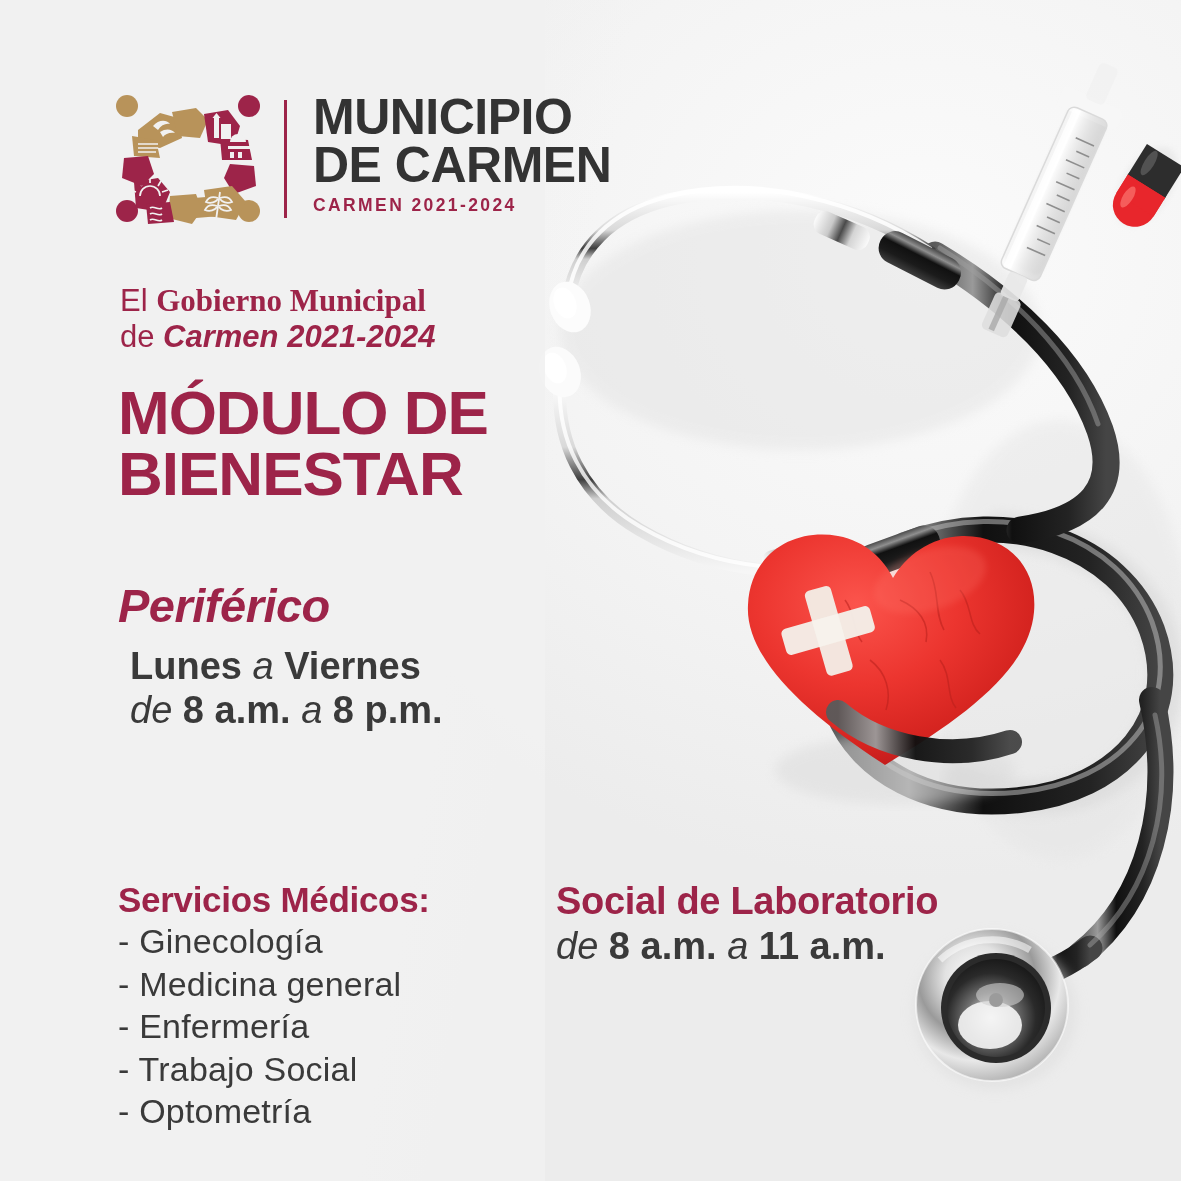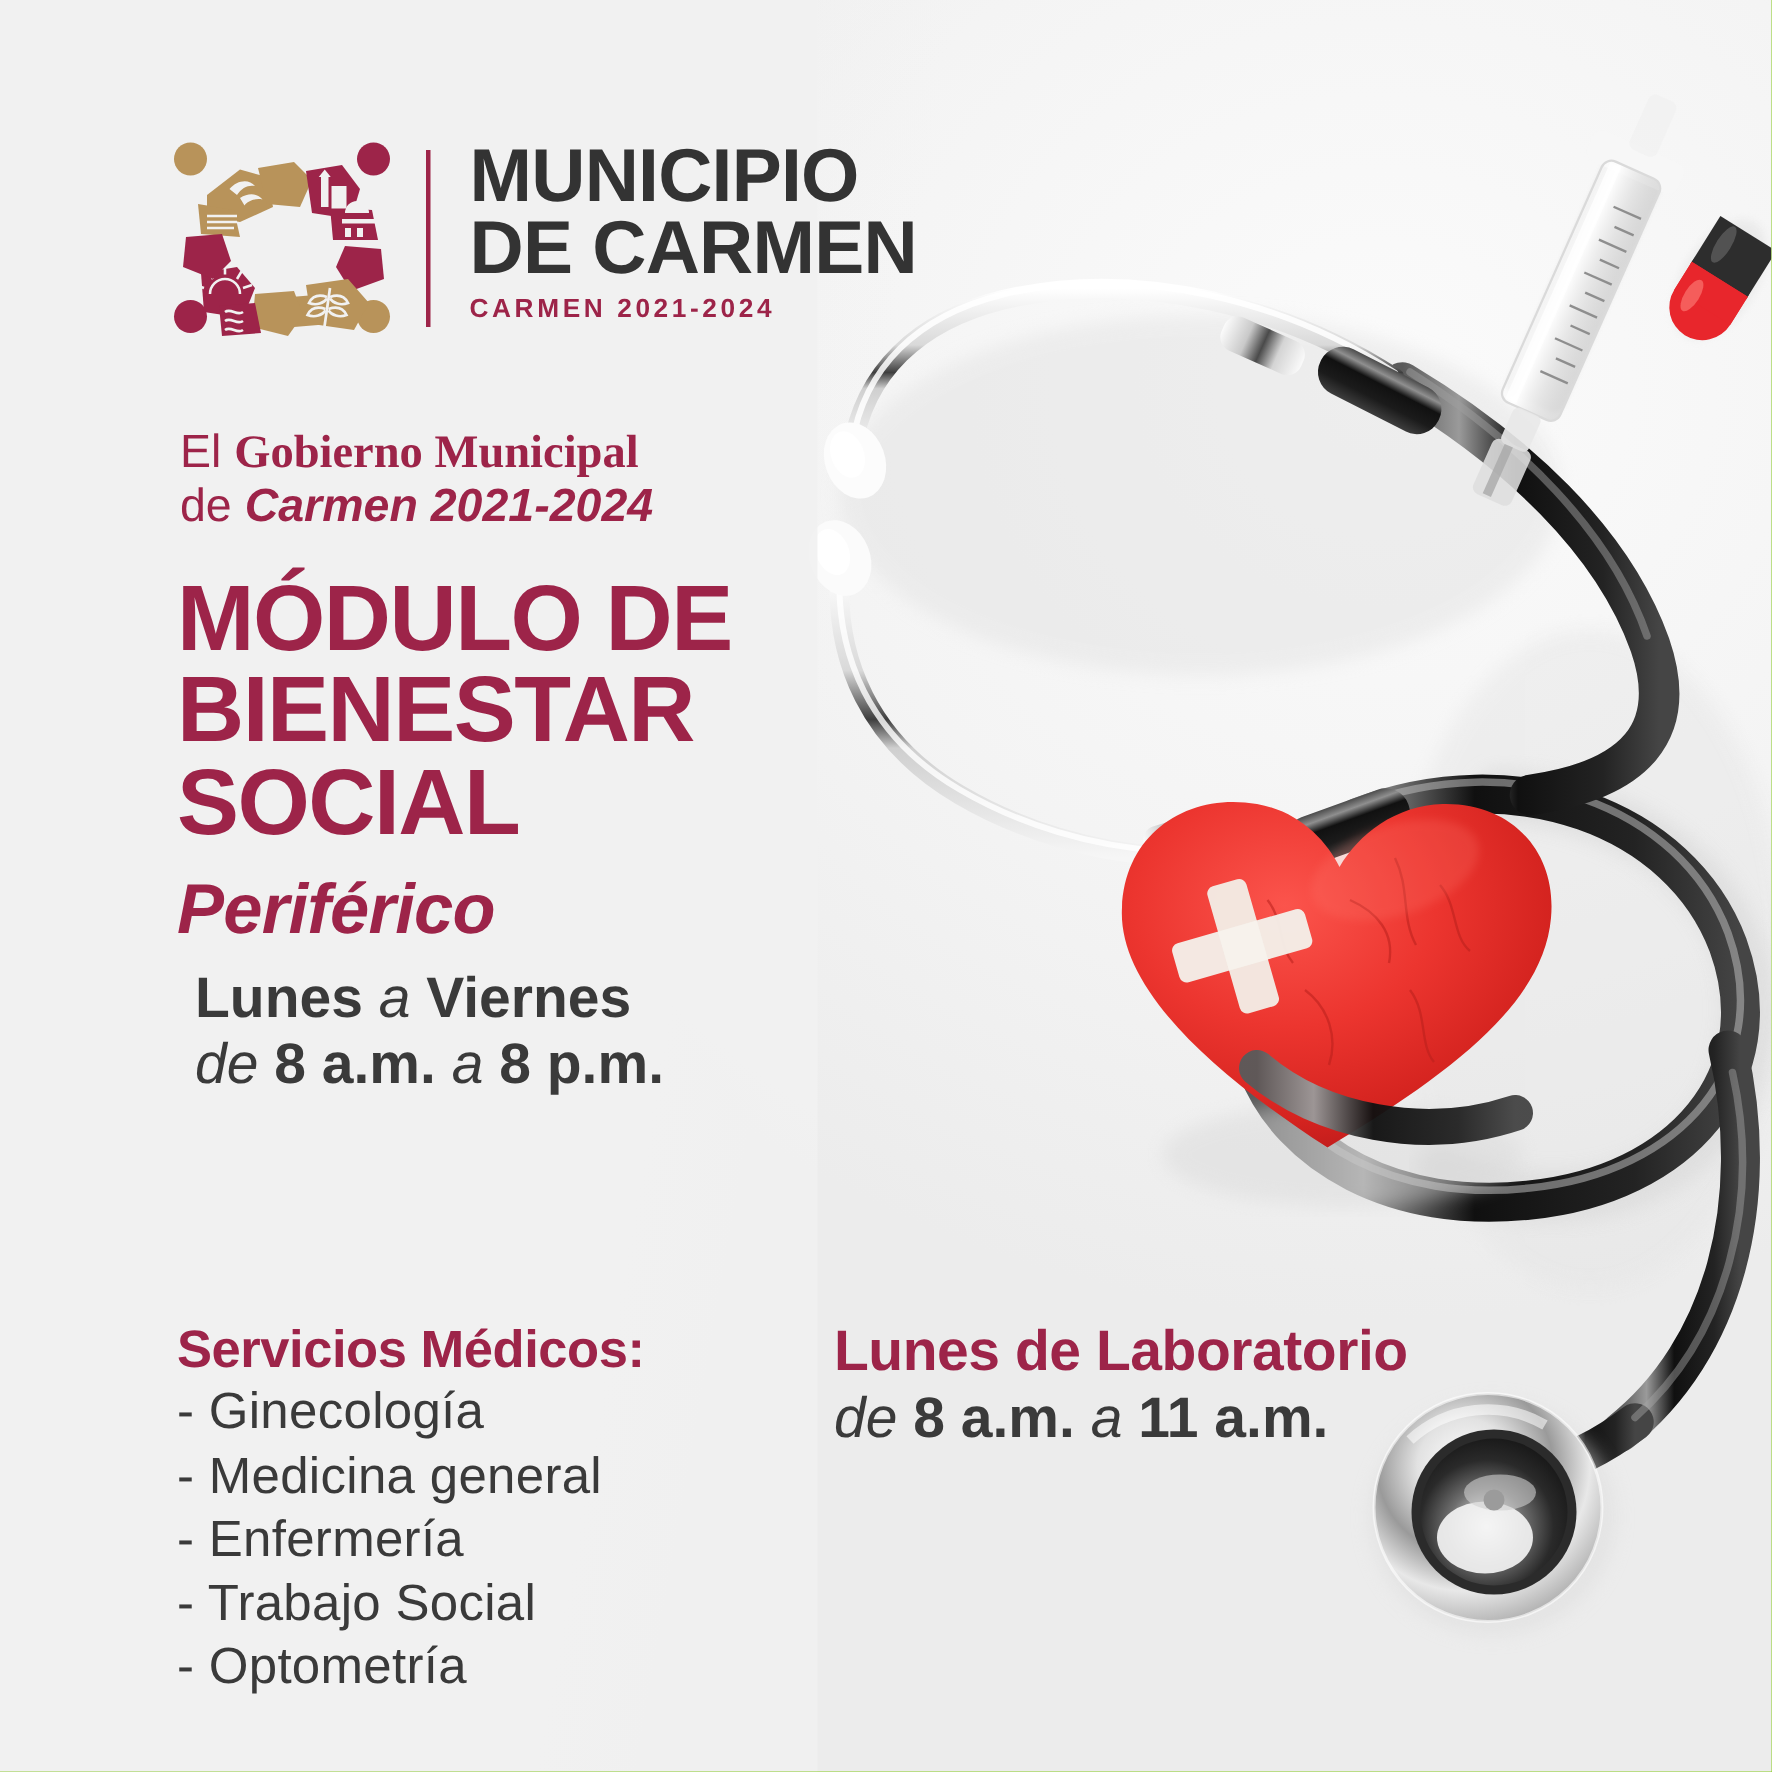--- a/index.html
+++ b/index.html
@@ -375,21 +375,20 @@
       <span class="lite">El </span><b>Gobierno Municipal</b>
     </div>
     <div class="k2">
       <span class="lite">de </span><span class="bi">Carmen 2021-2024</span>
     </div>
   </div>
 
   <div class="title">
     <div class="tl">MÓDULO DE</div>
     <div class="tl">BIENESTAR</div>
-    <div class="tl">SOCIAL</div>
   </div>
   <div class="subtitle">Periférico</div>
 
   <div class="hours">
     <div class="hblock1">
       <div class="hline">
         <b>Lunes</b>
         <i>a</i>
         <b>Viernes</b>
       </div>
@@ -405,21 +404,21 @@
   <div class="services">
     <div class="srv-head">Servicios Médicos:</div>
     <div class="srv-item">- Ginecología</div>
     <div class="srv-item">- Medicina general</div>
     <div class="srv-item">- Enfermería</div>
     <div class="srv-item">- Trabajo Social</div>
     <div class="srv-item">- Optometría</div>
   </div>
 
   <div class="lab">
-    <div class="lab-head">Lunes de Laboratorio</div>
+    <div class="lab-head">Social de Laboratorio</div>
     <div class="lab-hours">
       <i>de</i>
       <b>8 a.m.</b>
       <i>a</i>
       <b>11 a.m.</b>
     </div>
   </div>
 
 </div>
 

